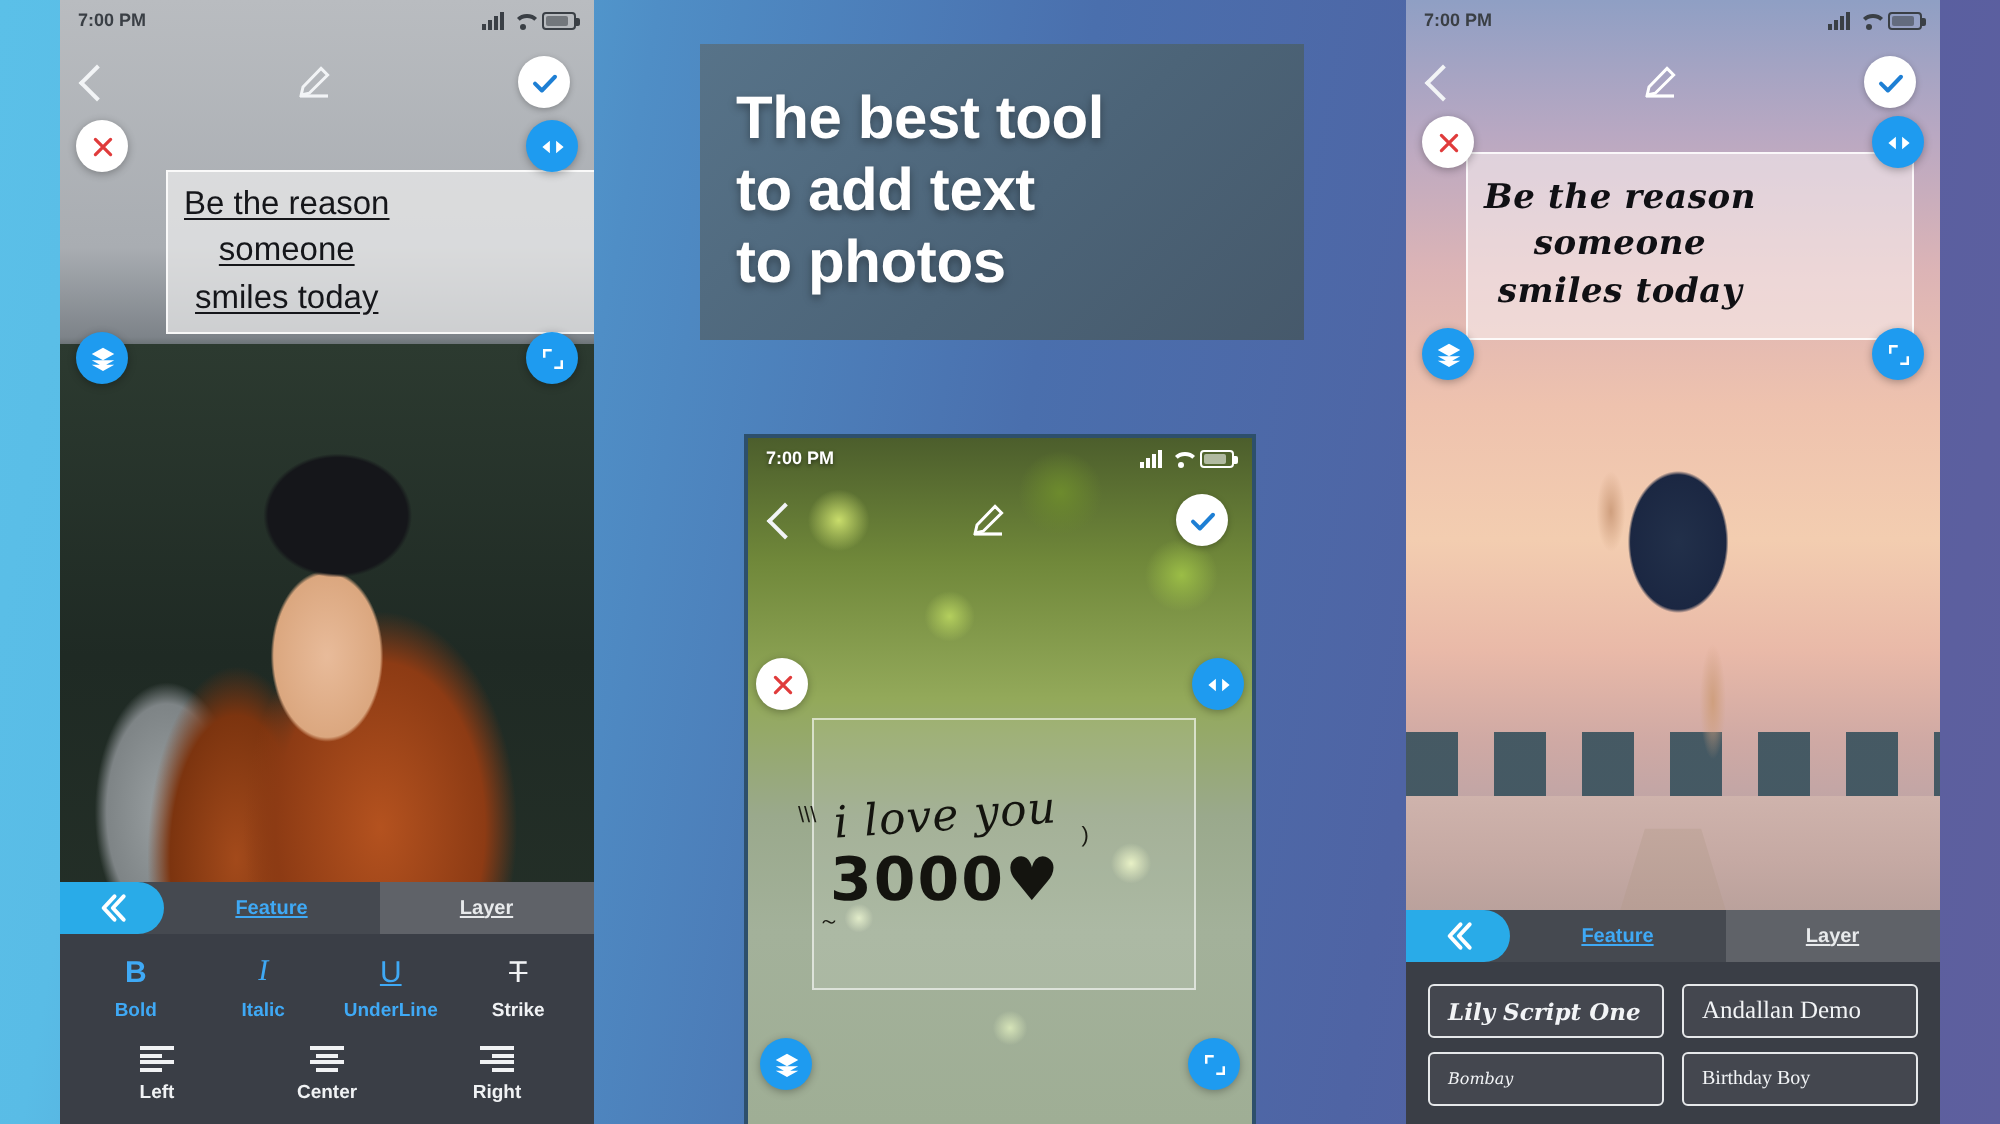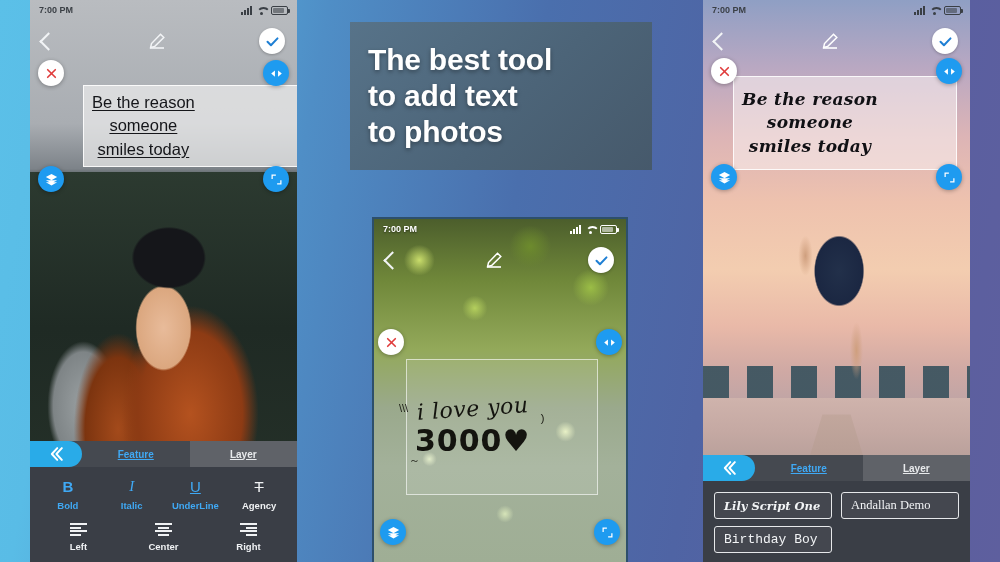--- a/index.html
+++ b/index.html
@@ -257,21 +257,21 @@
     height:27px; border:1.4px solid #e6e8ea; border-radius:3px;
     background:rgba(255,255,255,.05);
     display:flex; align-items:center; padding-left:9px;
     color:#f2f4f6; font-size:11px; overflow:hidden; white-space:nowrap;
   }
   .f-lily   { font-family:"DejaVu Serif", serif; font-style:italic; font-weight:bold; font-size:11.5px; }
   .f-agency { font-family:"Liberation Sans", sans-serif; font-size:11px; letter-spacing:-.3px; transform:scaleX(.82); transform-origin:left; }
   .f-andal  { font-family:"Liberation Serif", serif; font-size:12.5px; }
   .f-iciel  { font-family:"Liberation Sans", sans-serif; font-size:12px; }
   .f-bombs  { font-family:"DejaVu Serif", serif; font-style:italic; font-size:8px; }
-  .f-bday   { font-family:Liberation Mono, monospace; font-size:13px; }
+  .f-bday   { font-family:Liberation Serif, serif; font-size:10px; }
 
   
   .banner {
     position:absolute; left:350px; top:22px; width:302px; height:148px;
     background:linear-gradient(135deg,#577389 0%,#4c6478 55%,#46596b 100%);
     display:flex; flex-direction:column; justify-content:center;
     padding-left:18px; z-index:3;
   }
   .banner h1 {
     font-family:"Liberation Sans", sans-serif;
@@ -367,21 +367,21 @@
       <div class="tool">
         <span class="glyph" style="font-style:italic;font-family:'Liberation Serif',serif">I</span>
         <span class="lbl">Italic</span>
       </div>
       <div class="tool">
         <span class="glyph" style="text-decoration:underline">U</span>
         <span class="lbl">UnderLine</span>
       </div>
       <div class="tool white">
         <span class="glyph" style="text-decoration:line-through">T</span>
-        <span class="lbl">Agency</span>
+        <span class="lbl">Strike</span>
       </div>
     </div>
 
     <div class="align-grid">
       <div class="tool white">
         <span class="align-ico a-left">
             <i></i>
             <i></i>
             <i></i>
             <i></i>
@@ -563,17 +563,20 @@
     </div>
 
     <div class="font-grid">
       <div class="font-chip">
           <span class="f-lily">Lily Script One</span>
         </div>
       <div class="font-chip">
           <span class="f-andal">Andallan Demo</span>
         </div>
       <div class="font-chip">
+          <span class="f-bombs">Bombay</span>
+        </div>
+      <div class="font-chip">
           <span class="f-bday">Birthday Boy</span>
         </div>
     </div>
   </div>
 </div>
 
 </body></html>

